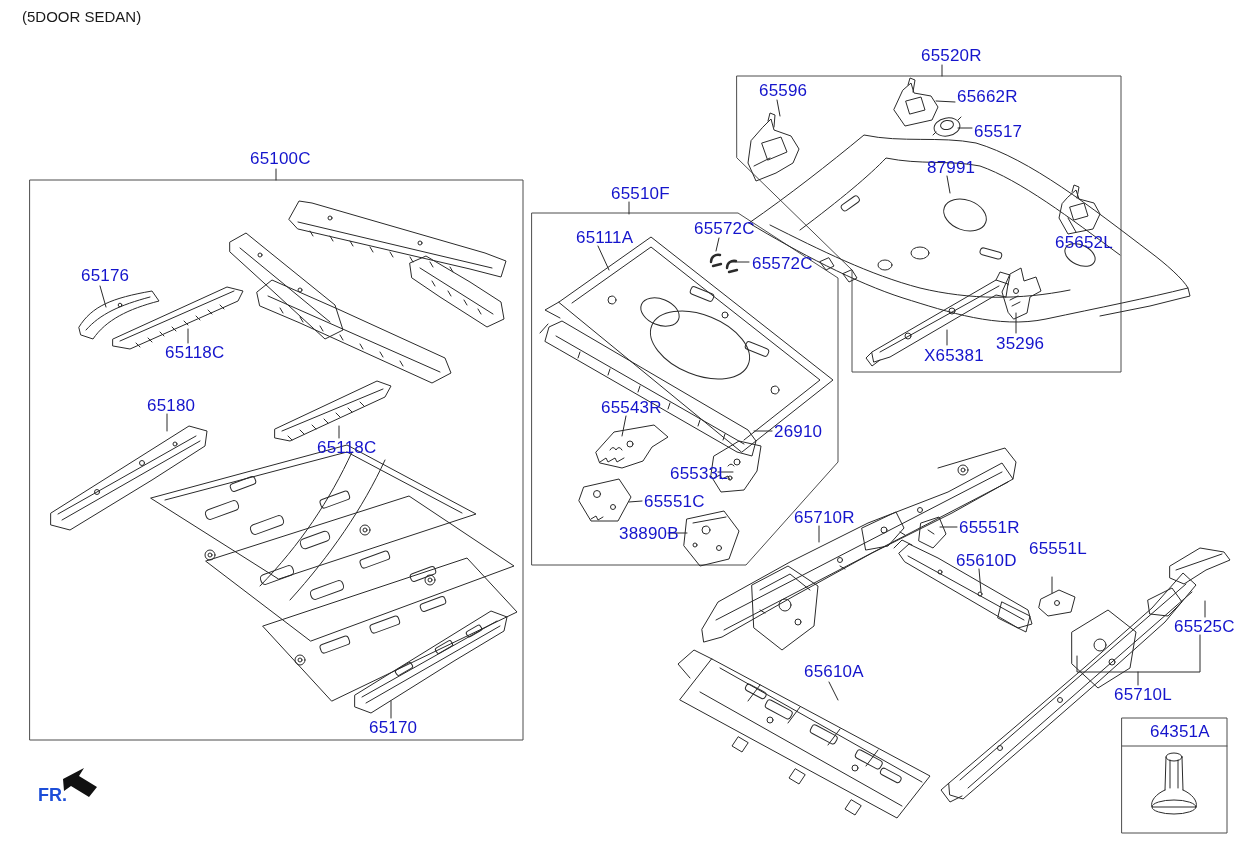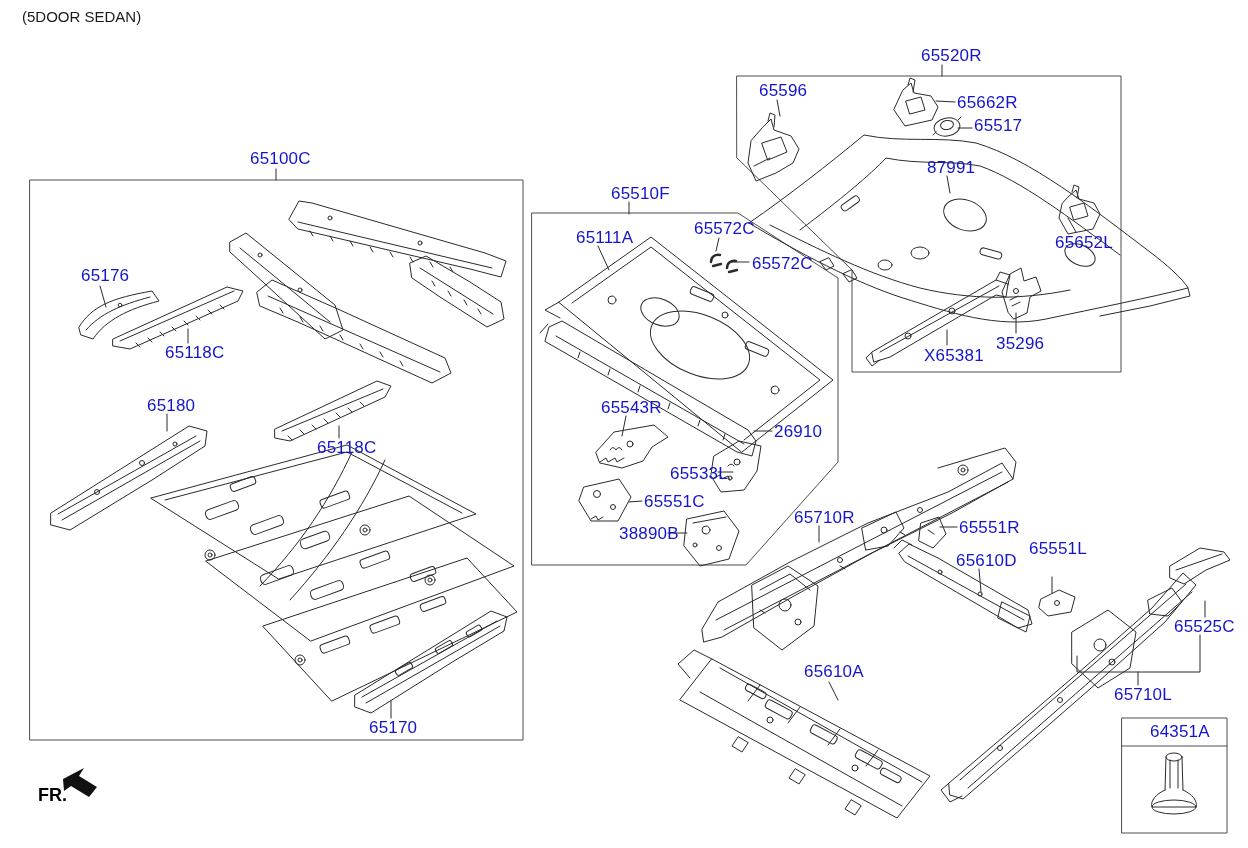--- a/index.html
+++ b/index.html
@@ -8,21 +8,21 @@
     --box:#4d4d4d;
     --bg:#ffffff;
   }
   html,body{margin:0;padding:0;background:var(--bg);}
   #stage{position:relative;width:1248px;height:848px;background:var(--bg);overflow:hidden;
          font-family:"Liberation Sans",sans-serif;}
   #stage svg{position:absolute;left:0;top:0;}
   .callout{position:absolute;font:17px/1 "Liberation Sans",sans-serif;color:var(--label);
            letter-spacing:.2px;white-space:nowrap;}
   .title{position:absolute;left:22px;top:8px;font:15px/1.2 "Liberation Sans",sans-serif;color:#1a1a1a;}
-  .fr{position:absolute;left:38px;top:786px;font:600 18px/1 "Liberation Sans",sans-serif;color:#000000;}
+  .fr{position:absolute;left:38px;top:786px;font:600 18px/1 "Liberation Sans",sans-serif;color:#1d4ed8;}
   svg *{fill:none;stroke:var(--line);stroke-width:1;stroke-linejoin:round;stroke-linecap:round;}
   svg .boxline{stroke:var(--box);stroke-width:1;}
   svg .leader{stroke:#222;stroke-width:1;}
   svg .fat{stroke-width:2.4;}
   svg .solid{fill:#111;stroke:none;}
 </style>
 </head>
 <body>
 
 <div id="stage">
@@ -352,22 +352,22 @@
   <div class="callout" style="left:576px;top:229px">65111A</div>
   <div class="callout" style="left:694px;top:220px">65572C</div>
   <div class="callout" style="left:752px;top:255px">65572C</div>
   <div class="callout" style="left:601px;top:399px">65543R</div>
   <div class="callout" style="left:774px;top:423px">26910</div>
   <div class="callout" style="left:670px;top:465px">65533L</div>
   <div class="callout" style="left:644px;top:493px">65551C</div>
   <div class="callout" style="left:619px;top:525px">38890B</div>
   <div class="callout" style="left:921px;top:47px">65520R</div>
   <div class="callout" style="left:759px;top:82px">65596</div>
-  <div class="callout" style="left:957px;top:94px">65662R</div>
-  <div class="callout" style="left:974px;top:117px">65517</div>
+  <div class="callout" style="left:957px;top:88px">65662R</div>
+  <div class="callout" style="left:974px;top:123px">65517</div>
   <div class="callout" style="left:927px;top:159px">87991</div>
   <div class="callout" style="left:1055px;top:234px">65652L</div>
   <div class="callout" style="left:924px;top:347px">X65381</div>
   <div class="callout" style="left:996px;top:335px">35296</div>
   <div class="callout" style="left:794px;top:509px">65710R</div>
   <div class="callout" style="left:959px;top:519px">65551R</div>
   <div class="callout" style="left:956px;top:552px">65610D</div>
   <div class="callout" style="left:1029px;top:540px">65551L</div>
   <div class="callout" style="left:1174px;top:618px">65525C</div>
   <div class="callout" style="left:1114px;top:686px">65710L</div>

